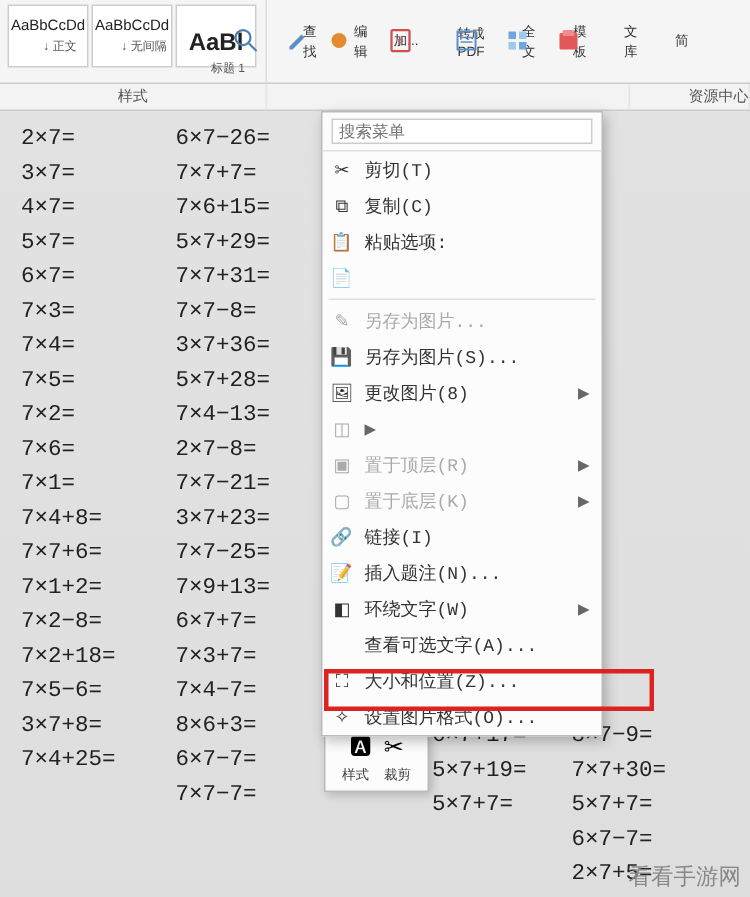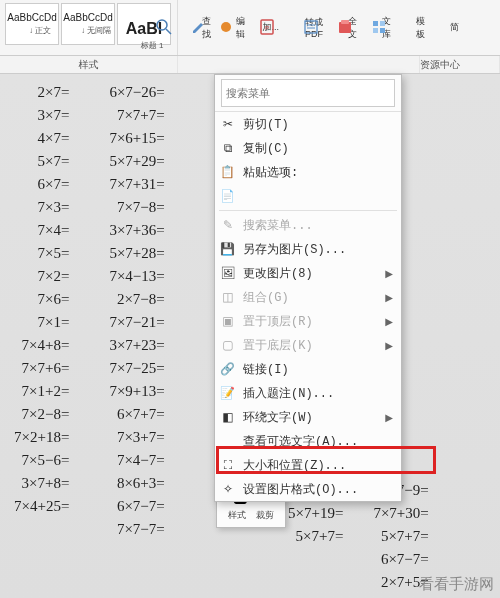--- a/index.html
+++ b/index.html
@@ -15,25 +15,25 @@
 .ribbon-btn { width: 34px; display: flex; flex-direction: row; align-items: center; justify-content: flex-end; padding: 10px 1px; font-size: 9px; color: #333; gap: 29px; }
 .ribbon-btn .icon { width: 20px; height: 20px; display: flex; align-items: center; justify-content: center; margin-bottom: 2px; }
 .ribbon-btn.wide { width: 44px; text-align: center; }
 .sec-label { height: 18px; line-height: 18px; font-size: 10px; color: #555; text-align: center; border-bottom: 1px solid #ccc; background: #f3f3f3; display: flex; }
 .sec-label > div { border-right: 1px solid #e5e5e5; }
 
 .content { position: relative; background: #eee; height: 524px; }
 .page-img { position: absolute; left: 0; top: 0; right: 0; bottom: 0; background: linear-gradient(#e2e2e2,#dedede); padding: 10px 14px; }
 .math-cols { display: flex; gap: 40px; }
 .math-col { display: flex; flex-direction: column; gap: 6px; }
-.math { font-family: Liberation Serif, serif; font-size: 15px; color: #222; white-space: nowrap; text-align: right; }
+.math { font-family: Liberation Mono, monospace; font-size: 15px; color: #222; white-space: nowrap; }
 
 .context-menu { position: absolute; left: 214px; top: 0; width: 188px; background: #fcfcfc; border: 1px solid #bbb; box-shadow: 2px 3px 8px rgba(0,0,0,0.25); font-size: 12px; color: #333; z-index: 10; }
 .cm-search { padding: 4px 6px; border-bottom: 1px solid #e0e0e0; }
-.cm-search input { width: 100%; height: 28px; border: 1px solid #ccc; padding: 0 4px; font-size: 11px; }
+.cm-search input { width: 100%; height: 17px; border: 1px solid #ccc; padding: 0 4px; font-size: 11px; }
 .cm-item { display: flex; align-items: center; height: 24px; padding: 0 8px 0 4px; gap: 6px; cursor: default; }
 .cm-item.disabled { color: #aaa; }
 .cm-item .cm-icon { width: 18px; height: 16px; display: flex; align-items: center; justify-content: center; font-size: 12px; }
 .cm-item .cm-label { flex: 1; font-family: Liberation Mono, monospace; }
 .cm-item .cm-arrow { font-size: 10px; color: #666; }
 .cm-sep { height: 1px; background: #e0e0e0; margin: 2px 4px; }
 .cm-highlight { position: absolute; left: 216px; top: 372px; width: 220px; height: 28px; border: 3px solid #d22; pointer-events: none; z-index: 12; }
 
 .mini-toolbar { position: absolute; left: 216px; top: 408px; width: 70px; height: 46px; background: #fcfcfc; border: 1px solid #bbb; box-shadow: 2px 2px 6px rgba(0,0,0,0.2); display: flex; flex-direction: column; align-items: center; justify-content: center; font-size: 10px; z-index: 9; }
 .mini-toolbar .mt-row { display: flex; gap: 8px; font-size: 16px; }
@@ -101,47 +101,47 @@
           <rect x="2" y="2" width="12" height="12" fill="none" stroke="#5b8fc7" stroke-width="1.3"></rect>
           <line x1="4" y1="6" x2="12" y2="6" stroke="#5b8fc7"></line>
           <line x1="4" y1="9" x2="12" y2="9" stroke="#5b8fc7"></line>
         </svg>
       </span>
     <span>全文</span>
   </div>
   <div class="ribbon-btn">
     <span class="icon">
         <svg width="16" height="16">
-          <rect x="2" y="3" width="12" height="11" rx="1" fill="#e05858"></rect>
-          <rect x="4" y="1" width="8" height="4" rx="1" fill="#f28b8b"></rect>
-        </svg>
-      </span>
-    <span>文库</span>
-  </div>
-  <div class="ribbon-btn">
-    <span class="icon">
-        <svg width="16" height="16">
           <rect x="2" y="2" width="5" height="5" fill="#6fa8e0"></rect>
           <rect x="9" y="2" width="5" height="5" fill="#9fc8ef"></rect>
           <rect x="2" y="9" width="5" height="5" fill="#9fc8ef"></rect>
           <rect x="9" y="9" width="5" height="5" fill="#6fa8e0"></rect>
         </svg>
       </span>
     <span>模板</span>
   </div>
   <div class="ribbon-btn">
+    <span class="icon">
+        <svg width="16" height="16">
+          <rect x="2" y="3" width="12" height="11" rx="1" fill="#e05858"></rect>
+          <rect x="4" y="1" width="8" height="4" rx="1" fill="#f28b8b"></rect>
+        </svg>
+      </span>
+    <span>文库</span>
+  </div>
+  <div class="ribbon-btn">
     <span class="icon"></span>
     <span>简</span>
   </div>
 </div>
 
 <div class="sec-label">
   <div style="width:178px">样式</div>
   <div style="flex:1"></div>
-  <div style="width:80px;text-align:left">资源中心</div>
+  <div style="width:80px;text-align:right">资源中心</div>
 </div>
 
 <div class="content">
   <div class="page-img">
     <div class="math-cols">
       <div class="math-col" id="col1">
           <div class="math">2×7=</div>
           <div class="math">3×7=</div>
           <div class="math">4×7=</div>
           <div class="math">5×7=</div>
@@ -202,34 +202,33 @@
         <span class="cm-icon">📋</span>
         <span class="cm-label">粘贴选项:</span>
       </div>
     <div class="cm-item">
         <span class="cm-icon" style="color:#d99a4a">📄</span>
         <span class="cm-label"></span>
       </div>
     <div class="cm-sep"></div>
     <div class="cm-item disabled">
         <span class="cm-icon">✎</span>
-        <span class="cm-label">搜索菜单...</span>
+        <span class="cm-label">另存为图片...</span>
       </div>
     <div class="cm-item">
         <span class="cm-icon">💾</span>
         <span class="cm-label">另存为图片(S)...</span>
       </div>
     <div class="cm-item">
         <span class="cm-icon">🖼</span>
         <span class="cm-label">更改图片(8)</span>
         <span class="cm-arrow">▶</span>
       </div>
     <div class="cm-item disabled">
         <span class="cm-icon">◫</span>
-        <span class="cm-label">组合(G)</span>
         <span class="cm-arrow">▶</span>
       </div>
     <div class="cm-item disabled">
         <span class="cm-icon">▣</span>
         <span class="cm-label">置于顶层(R)</span>
         <span class="cm-arrow">▶</span>
       </div>
     <div class="cm-item disabled">
         <span class="cm-icon">▢</span>
         <span class="cm-label">置于底层(K)</span>

